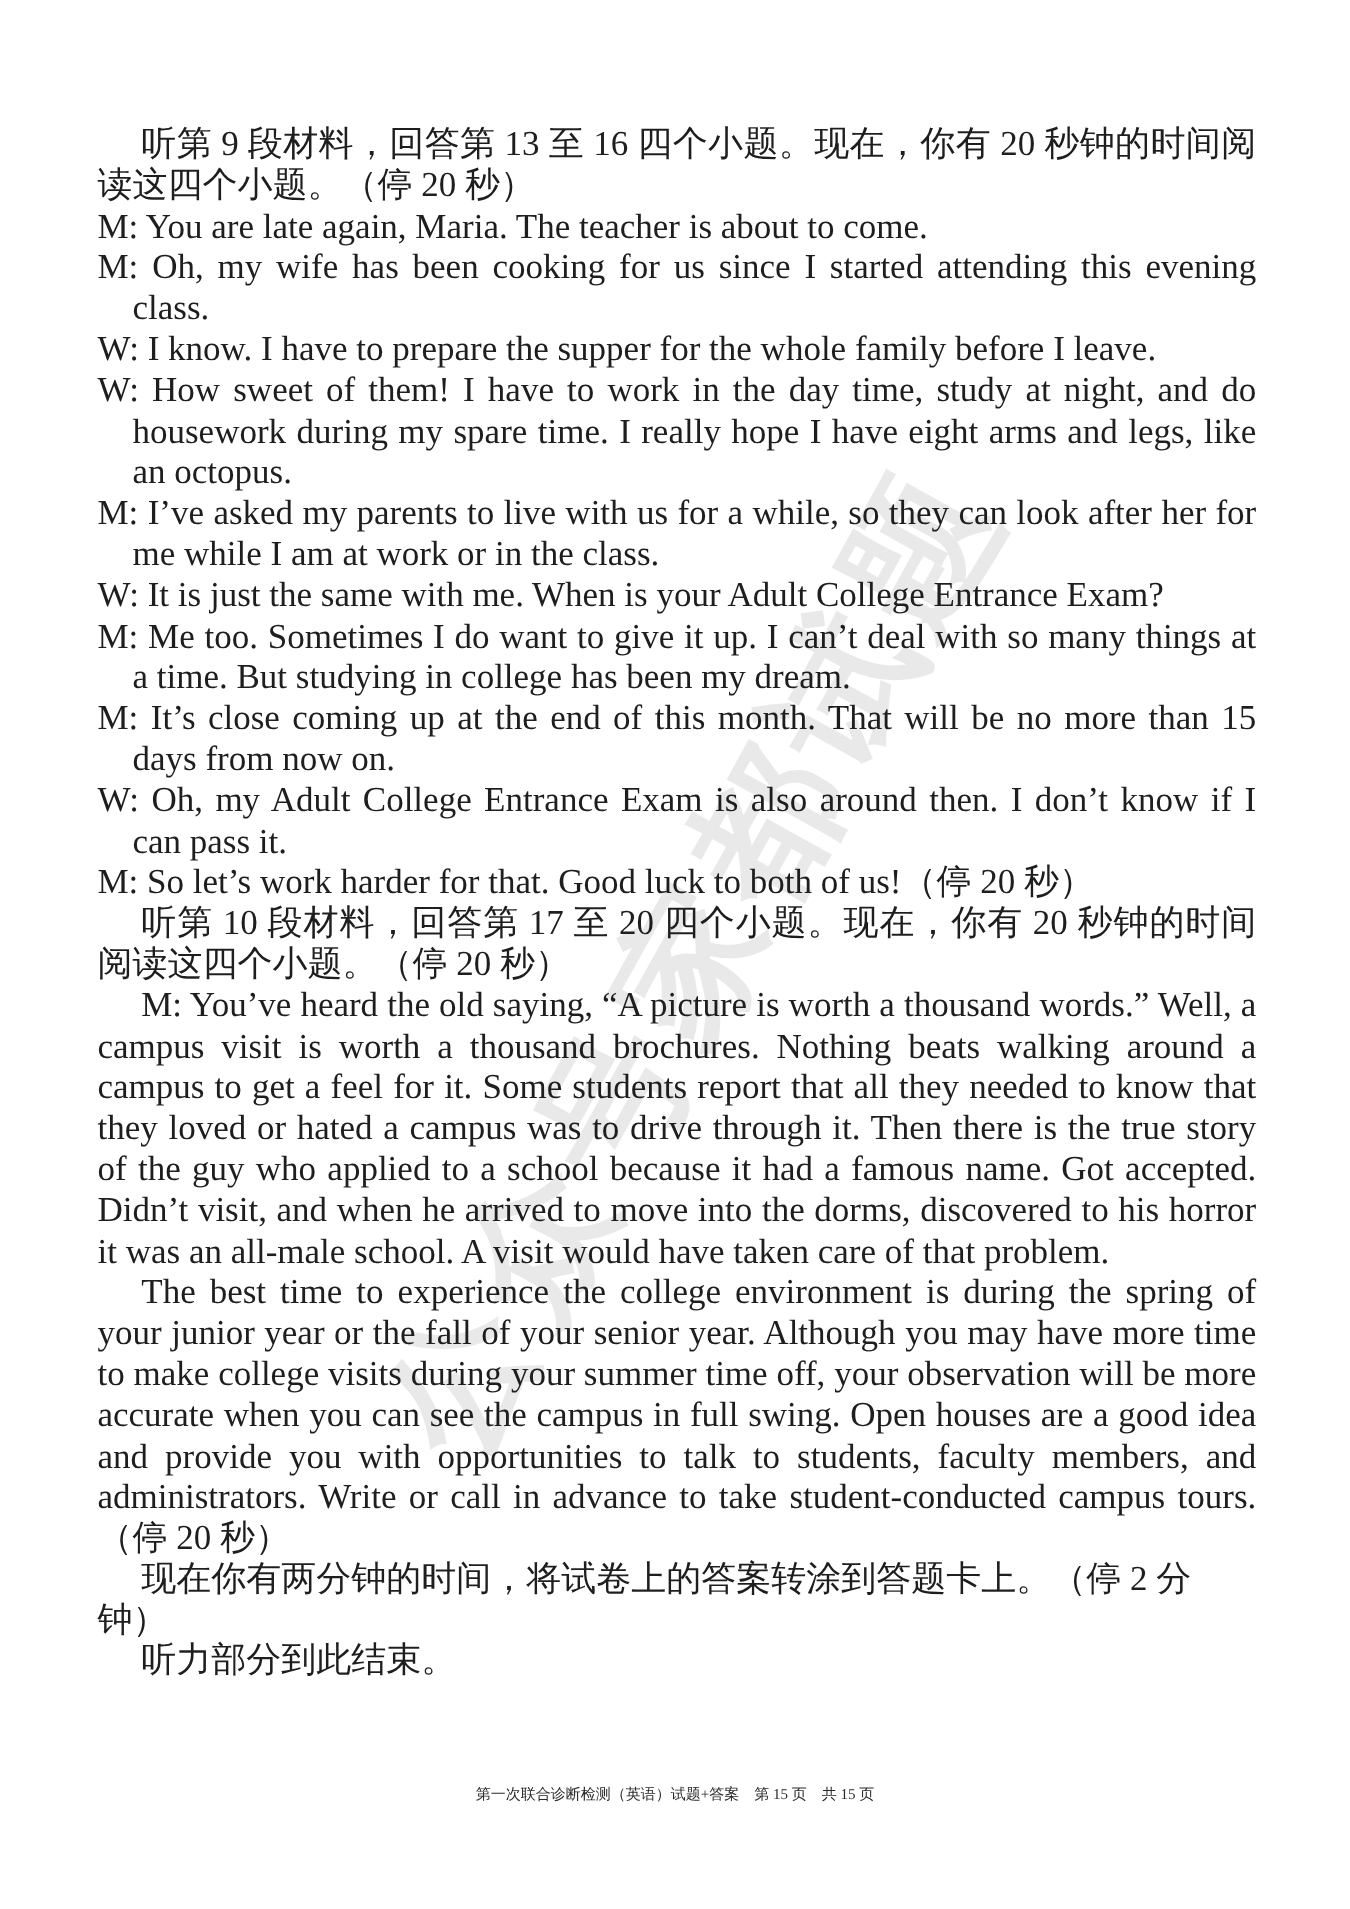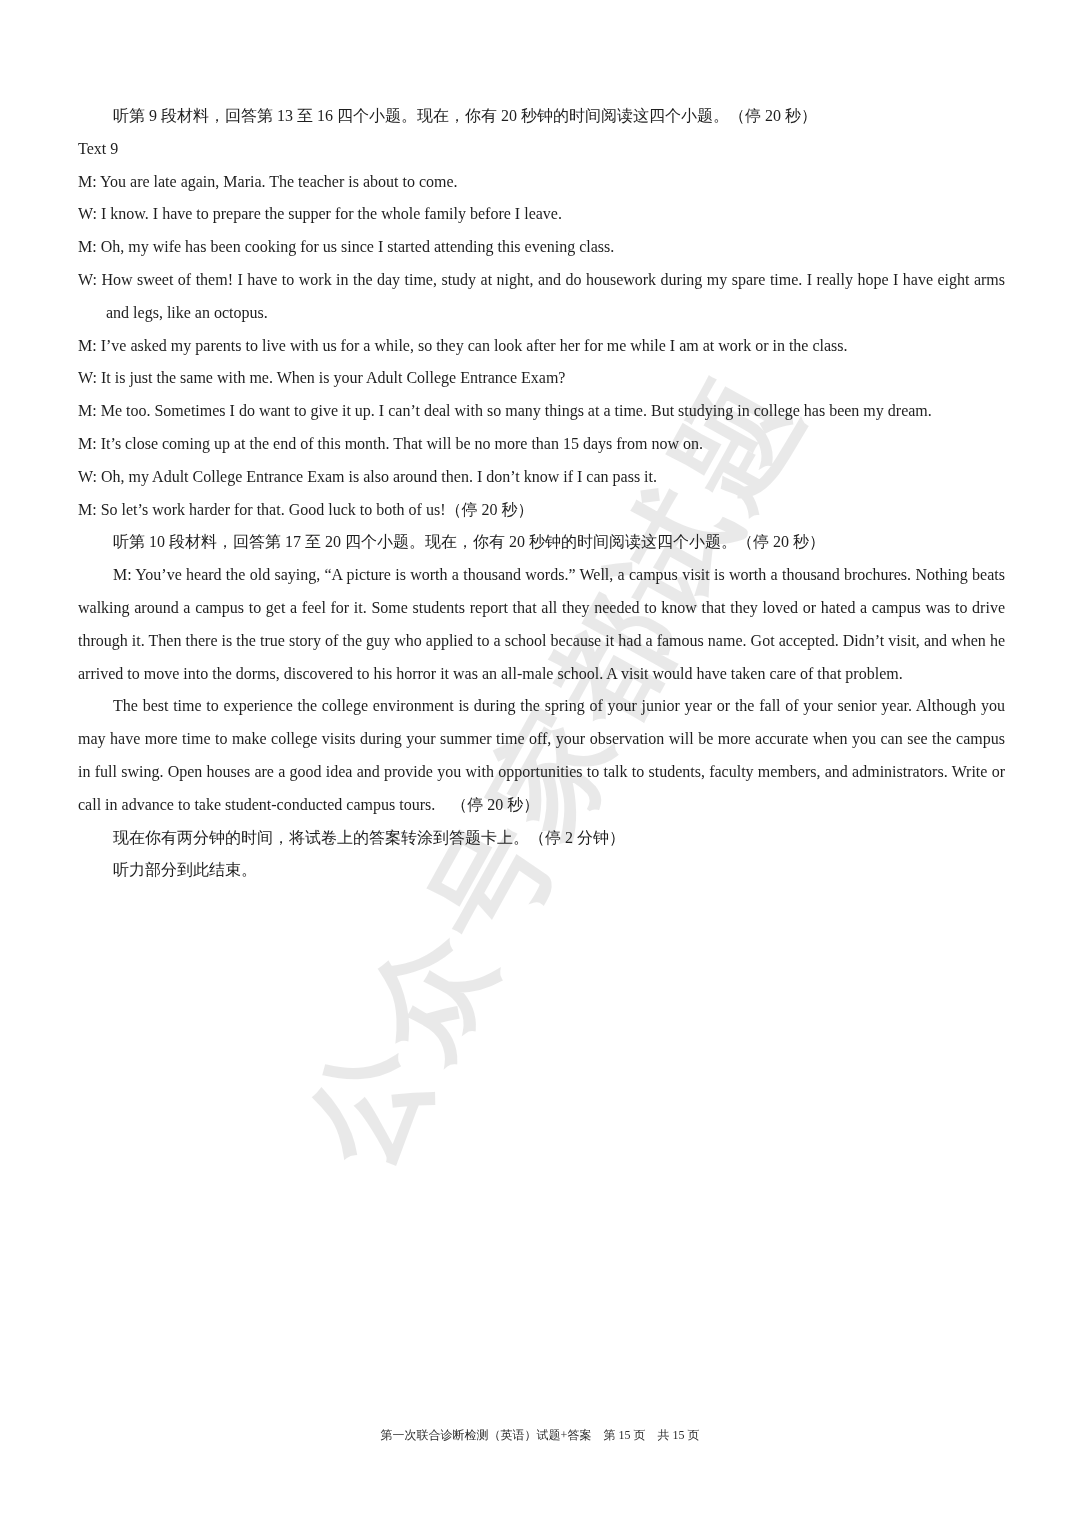--- a/index.html
+++ b/index.html
@@ -19,21 +19,21 @@
     font-weight:700;
     letter-spacing:8px;
     color:rgba(0,0,0,0.085);
     white-space:nowrap;
     z-index:0;
     user-select:none;
   }
   .content{
     position:relative;z-index:1;
     padding:100px 75px 0 78px;
-    font-size:16px;
+    font-size:28px;
     line-height:32.8px;
   }
   .content p{margin:0;}
   .intro{
     text-indent:35px;
     text-align:justify;
     margin-bottom:4px;
   }
   .text-label{margin-bottom:0;}
   .dlg{
@@ -59,24 +59,23 @@
 </head>
 <body>
 
 <div class="page">
 
   <div class="watermark">公众号家都试题</div>
 
   <div class="content">
 
     <p class="intro">听第 9 段材料，回答第 13 至 16 四个小题。现在，你有 20 秒钟的时间阅读这四个小题。（停 20 秒）</p>
-    <p class="text-label">Text 9</p>
     <p class="dlg">M: You are late again, Maria. The teacher is about to come.</p>
+    <p class="dlg">M: Oh, my wife has been cooking for us since I started attending this evening class.</p>
     <p class="dlg">W: I know. I have to prepare the supper for the whole family before I leave.</p>
-    <p class="dlg">M: Oh, my wife has been cooking for us since I started attending this evening class.</p>
     <p class="dlg">W: How sweet of them! I have to work in the day time, study at night, and do housework during my spare time. I really hope I have eight arms and legs, like an octopus.</p>
     <p class="dlg">M: I’ve asked my parents to live with us for a while, so they can look after her for me while I am at work or in the class.</p>
     <p class="dlg">W: It is just the same with me. When is your Adult College Entrance Exam?</p>
     <p class="dlg">M: Me too. Sometimes I do want to give it up. I can’t deal with so many things at a time. But studying in college has been my dream.</p>
     <p class="dlg">M: It’s close coming up at the end of this month. That will be no more than 15 days from now on.</p>
     <p class="dlg">W: Oh, my Adult College Entrance Exam is also around then. I don’t know if I can pass it.</p>
     <p class="dlg">M: So let’s work harder for that. Good luck to both of us!（停 20 秒）</p>
 
     <p class="intro sec2">听第 10 段材料，回答第 17 至 20 四个小题。现在，你有 20 秒钟的时间阅读这四个小题。（停 20 秒）</p>
     <p class="para">M: You’ve heard the old saying, “A picture is worth a thousand words.” Well, a campus visit is worth a thousand brochures. Nothing beats walking around a campus to get a feel for it. Some students report that all they needed to know that they loved or hated a campus was to drive through it. Then there is the true story of the guy who applied to a school because it had a famous name. Got accepted. Didn’t visit, and when he arrived to move into the dorms, discovered to his horror it was an all-male school. A visit would have taken care of that problem.</p>

